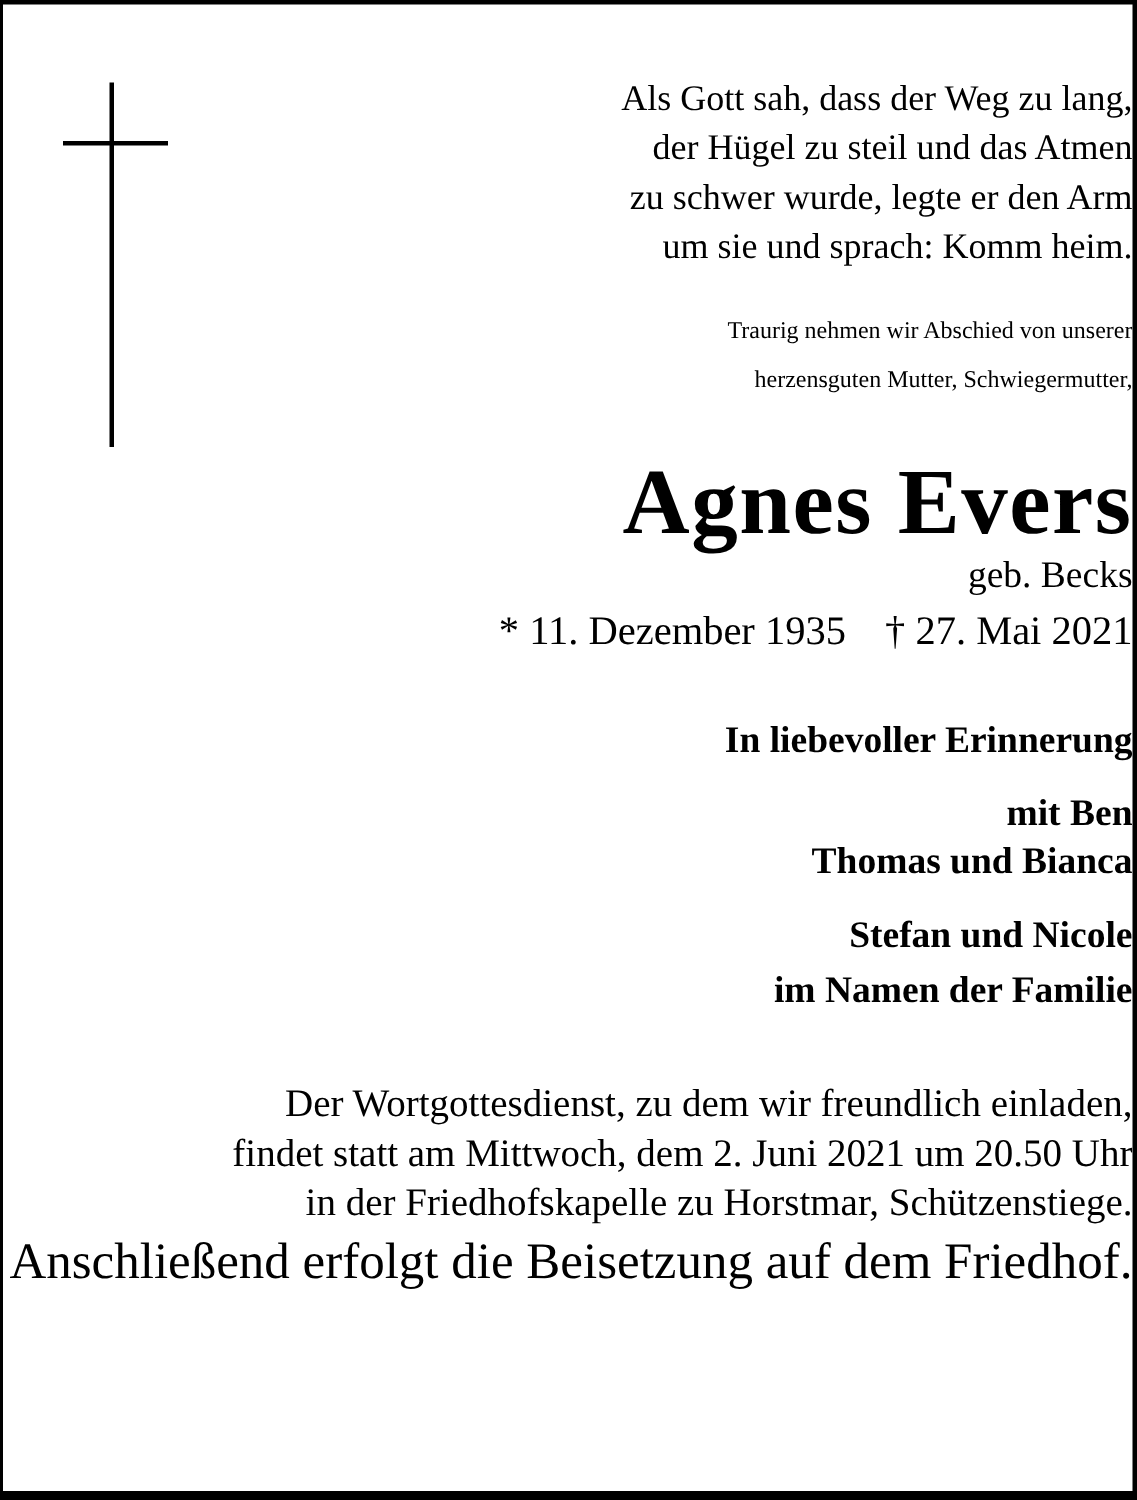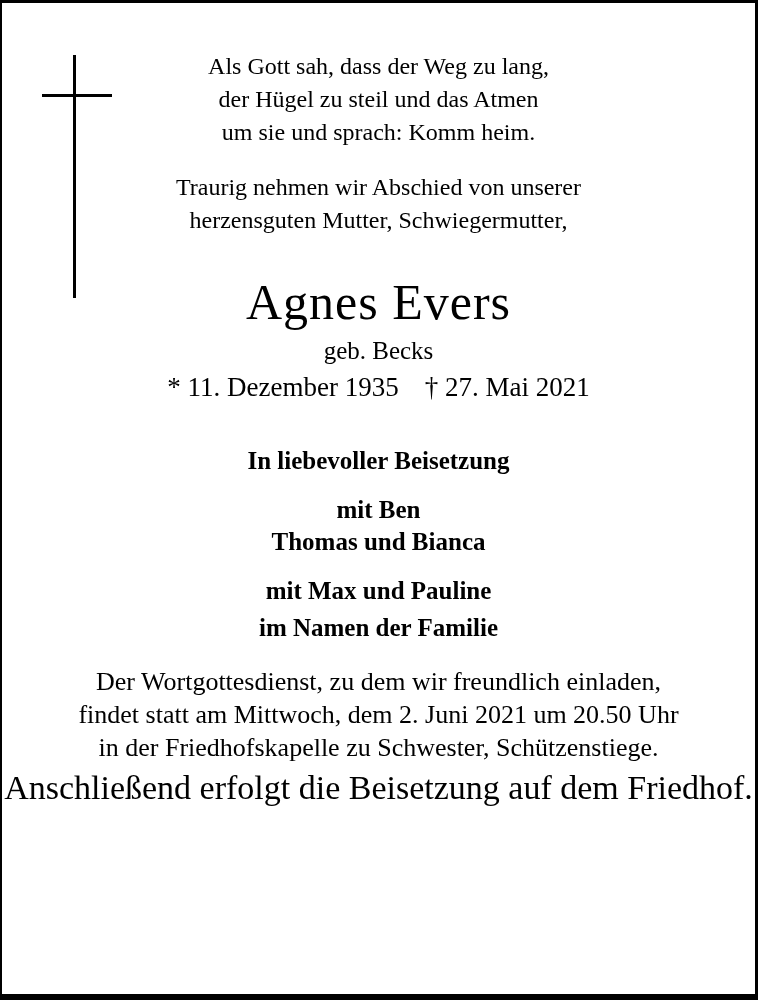--- a/index.html
+++ b/index.html
@@ -7,100 +7,101 @@
     position: relative;
     width: 758px;
     height: 1000px;
     box-sizing: border-box;
     background: #ffffff;
     color: #000000;
     border-style: solid;
     border-color: #000000;
     border-width: 3px 3px 6px 2px;
     font-family: "Liberation Serif", serif;
-    text-align: center;
+    text-align: right;
     padding-top: 47px;
     overflow: hidden;
   }
   .cross-v {
     position: absolute;
     left: 71px;
     top: 52px;
     width: 3px;
     height: 243px;
     background: #000000;
   }
   .cross-h {
     position: absolute;
     left: 40px;
     top: 91px;
     width: 70px;
     height: 3px;
     background: #000000;
   }
   .poem   { font-size: 24px; line-height: 33px; }
-  .intro  { font-size: 24px; line-height: 33px; margin-top: 22px; }
-  .name   { font-size: 50px; line-height: 62px; font-weight: normal; margin: 34px 0 0 0; letter-spacing: 1px; }
+  .intro  { font-size: 16px; line-height: 33px; margin-top: 22px; }
+  .name   { font-size: 62px; line-height: 62px; font-weight: bold; margin: 34px 0 0 0; letter-spacing: 1px; }
   .maiden { font-size: 25px; line-height: 30px; margin-top: 3px; }
   .dates  { font-size: 27px; line-height: 32px; margin-top: 5px; }
   .dates .death { margin-left: 26px; }
   .mem-title, .mourner-group, .mem-closing {
     font-weight: bold; font-size: 25px; line-height: 32px;
   }
   .mem-title     { margin-top: 42px; }
   .mourner-group { margin-top: 17px; }
   .mem-closing   { margin-top: 5px; }
-  .service { font-size: 26px; line-height: 33px; margin-top: 21px; }
+  .service { font-size: 26px; line-height: 33px; margin-top: 42px; }
   .burial  { font-size: 34px; line-height: 33px; margin-top: 7px; }
 </style>
 </head>
 <body>
 
 <div class="notice">
 
   <div>
     <div class="cross-v"></div>
     <div class="cross-h"></div>
   </div>
 
   <div class="poem">
     <div>Als Gott sah, dass der Weg zu lang,</div>
     <div>der Hügel zu steil und das Atmen</div>
+    <div>zu schwer wurde, legte er den Arm</div>
     <div>um sie und sprach: Komm heim.</div>
   </div>
 
   <div class="intro">
     <div>Traurig nehmen wir Abschied von unserer</div>
     <div>herzensguten Mutter, Schwiegermutter,</div>
   </div>
 
   <h1 class="name">Agnes Evers</h1>
 
   <div class="maiden">geb. Becks</div>
 
   <div class="dates">
     <span>* 11. Dezember 1935</span><span class="death">† 27. Mai 2021</span>
   </div>
 
   <div>
-    <div class="mem-title">In liebevoller Beisetzung</div>
+    <div class="mem-title">In liebevoller Erinnerung</div>
 
     <div class="mourner-group">
       <div>mit Ben</div>
       <div>Thomas und Bianca</div>
     </div>
 
     <div class="mourner-group">
-      <div>mit Max und Pauline</div>
+      <div>Stefan und Nicole</div>
     </div>
 
     <div class="mem-closing">im Namen der Familie</div>
   </div>
 
   <div class="service">
     <div>Der Wortgottesdienst, zu dem wir freundlich einladen,</div>
     <div>findet statt am Mittwoch, dem 2. Juni 2021 um 20.50 Uhr</div>
-    <div>in der Friedhofskapelle zu Schwester, Schützenstiege.</div>
+    <div>in der Friedhofskapelle zu Horstmar, Schützenstiege.</div>
   </div>
 
   <div class="burial">Anschließend erfolgt die Beisetzung auf dem Friedhof.</div>
 
 </div>
 
 </body></html>

